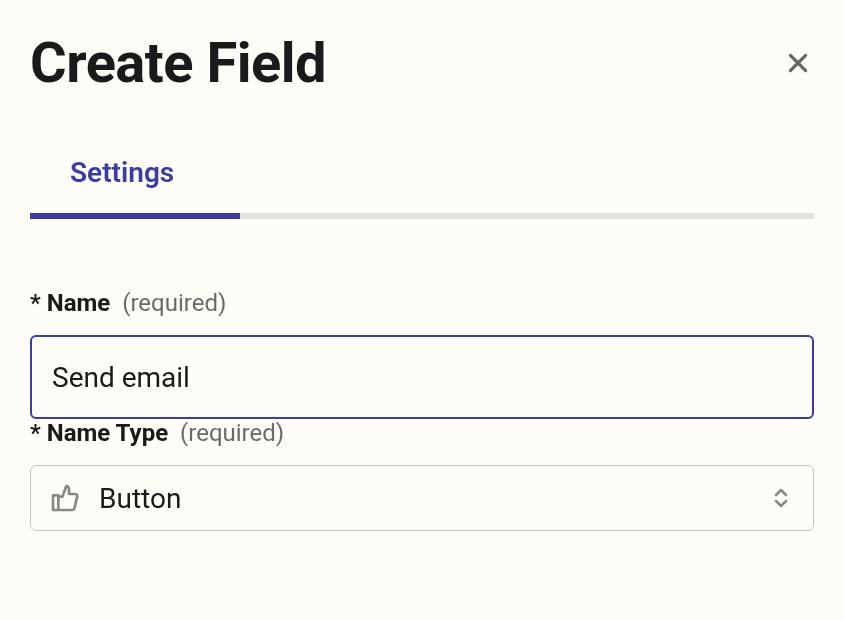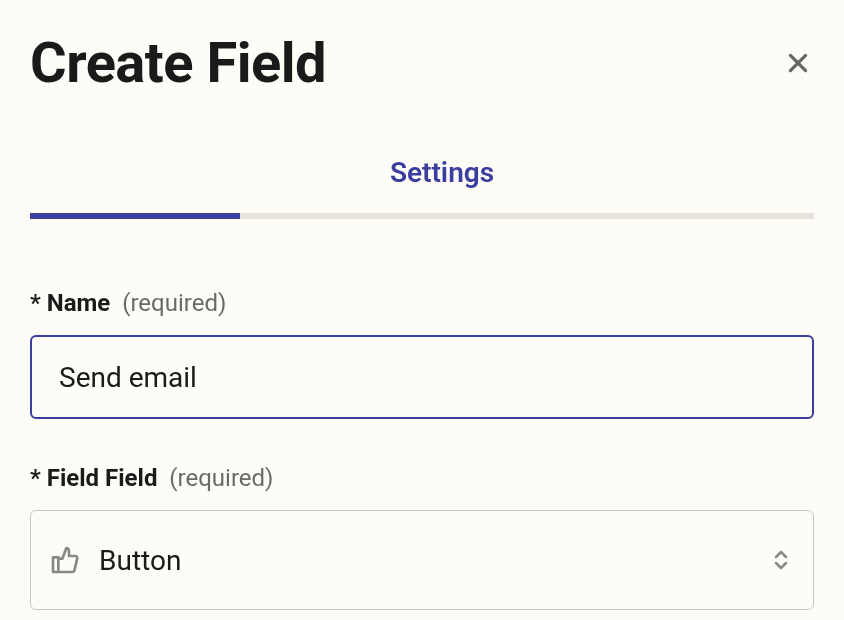--- a/index.html
+++ b/index.html
@@ -42,21 +42,20 @@
     }
     .close-btn svg {
       width: 26px;
       height: 26px;
     }
     .tabs {
       display: flex;
       gap: 34px;
       padding-left: 40px;
       position: relative;
-      flex-direction: column;
     }
     .tab {
       font-size: 28px;
       font-weight: 600;
       padding-bottom: 24px;
       cursor: pointer;
       color: #999;
       background: none;
       border: none;
       font-family: inherit;
@@ -75,21 +74,20 @@
       left: 0;
       top: 0;
       height: 6px;
       width: 210px;
       background: #3b3d9f;
     }
     .form-section {
       margin-top: 70px;
     }
     .field-group {
-      margin-bottom: 45px;
     }
     .field-label {
       font-size: 24px;
       margin-bottom: 18px;
       color: #1a1a1a;
     }
     .field-label .asterisk {
       font-weight: 600;
       color: #1a1a1a;
     }
@@ -100,31 +98,31 @@
     .field-label .required-text {
       font-weight: 400;
       color: #6a6a6a;
       margin-left: 6px;
     }
     .text-input {
       width: 100%;
       height: 84px;
       border: 2px solid #3b3d9f;
       border-radius: 6px;
-      padding: 0 27px;
+      padding: 0 20px;
       font-size: 28px;
       font-family: inherit;
       color: #1a1a1a;
       background: #fdfcf7;
       outline: none;
     }
     .select-wrapper {
       position: relative;
       width: 100%;
-      height: 100px;
+      height: 66px;
       border: 1.5px solid #c5c5c5;
       border-radius: 6px;
       background: #fdfcf7;
       display: flex;
       align-items: center;
       padding: 0 18px;
       cursor: pointer;
     }
     .select-icon {
       width: 32px;
@@ -178,21 +176,21 @@
         <span class="asterisk">*</span>
         <span class="label-text">Name</span>
         <span class="required-text">(required)</span>
       </div>
       <input type="text" class="text-input" value="Send email" style="">
     </div>
 
     <div class="field-group">
       <div class="field-label">
         <span class="asterisk">*</span>
-        <span class="label-text">Field Field</span>
+        <span class="label-text">Name Type</span>
         <span class="required-text">(required)</span>
       </div>
       <div class="select-wrapper">
         <svg class="select-icon" viewBox="0 0 24 24" fill="none" stroke="currentColor" stroke-width="2" stroke-linejoin="round">
           <path d="M7 10 L7 21 L3 21 L3 10 Z"></path>
           <path d="M7 11 L10 11 L13 3 C14 3 15 4 15 6 L15 9 L20 9 C21 9 21.5 10 21 11.5 L19 20 C18.8 20.6 18 21 17.5 21 L7 21"></path>
         </svg>
         <span class="select-value">Button</span>
         <div class="chevrons">
           <svg viewBox="0 0 20 12" fill="none" stroke="currentColor" stroke-width="2.5" stroke-linecap="round" stroke-linejoin="round">

